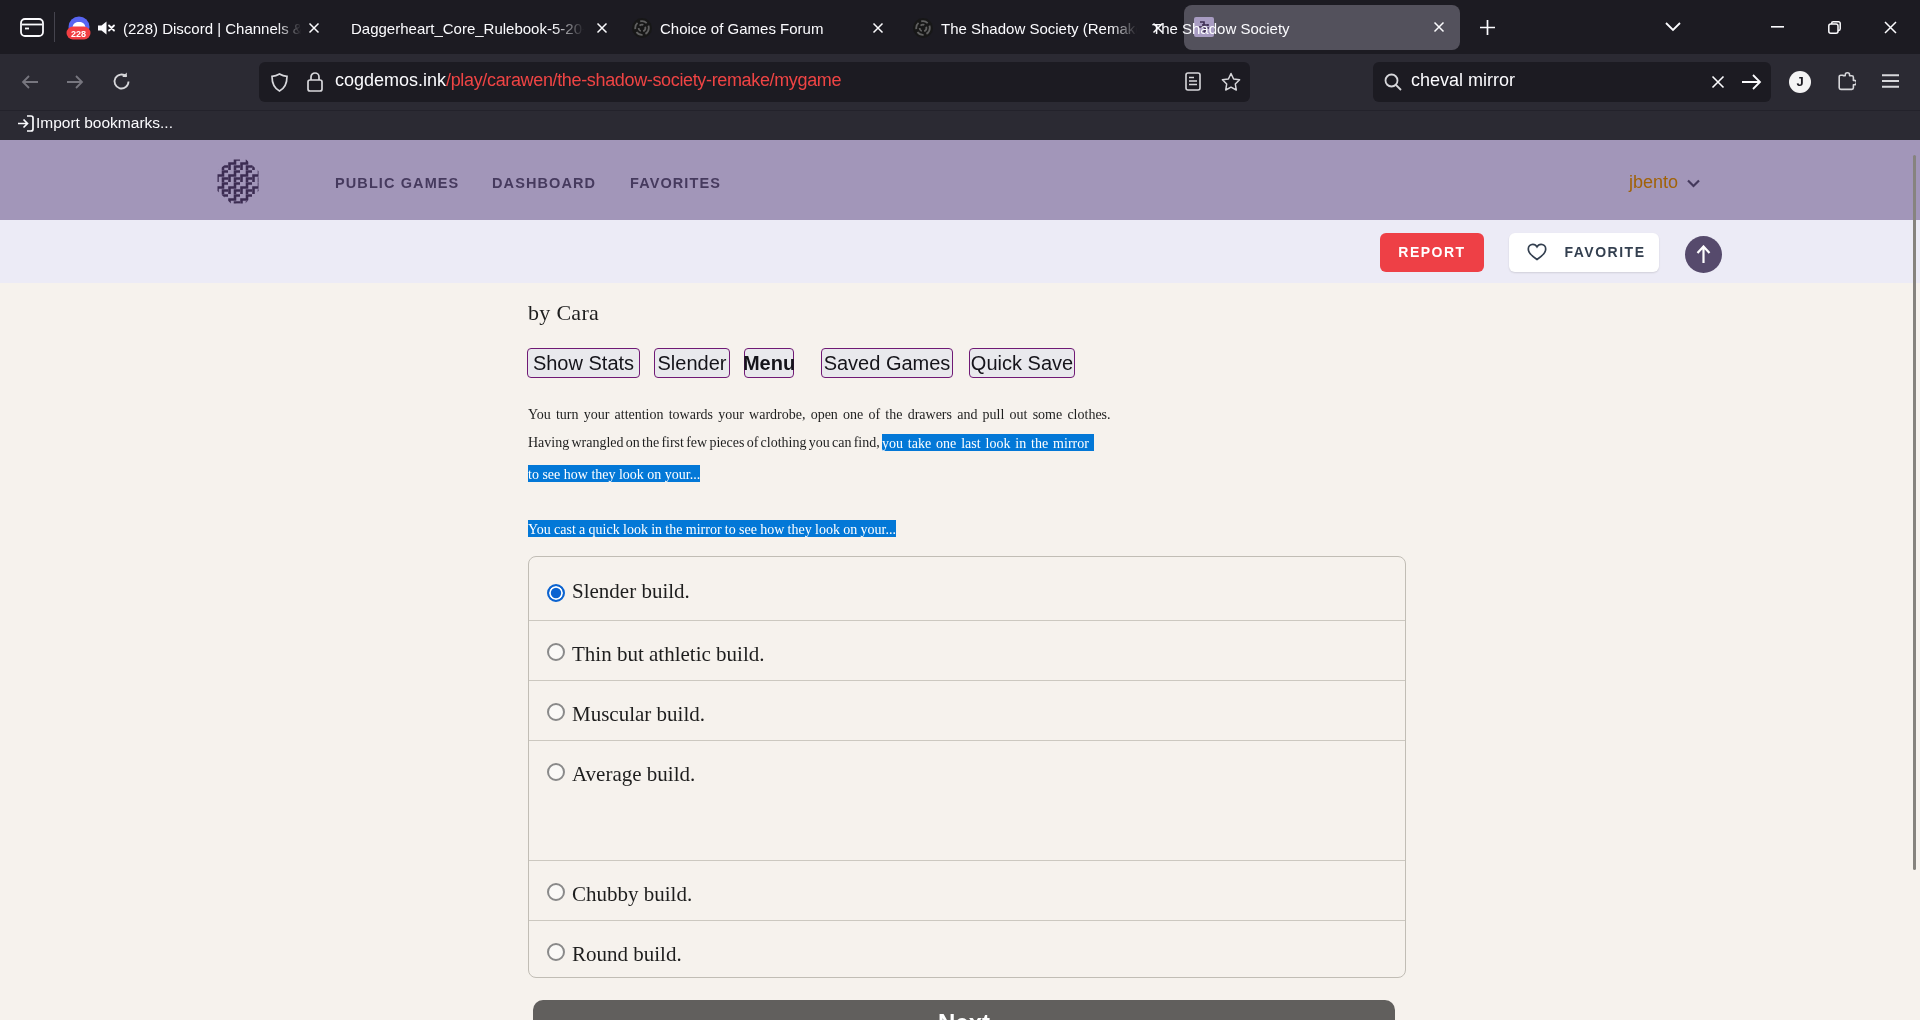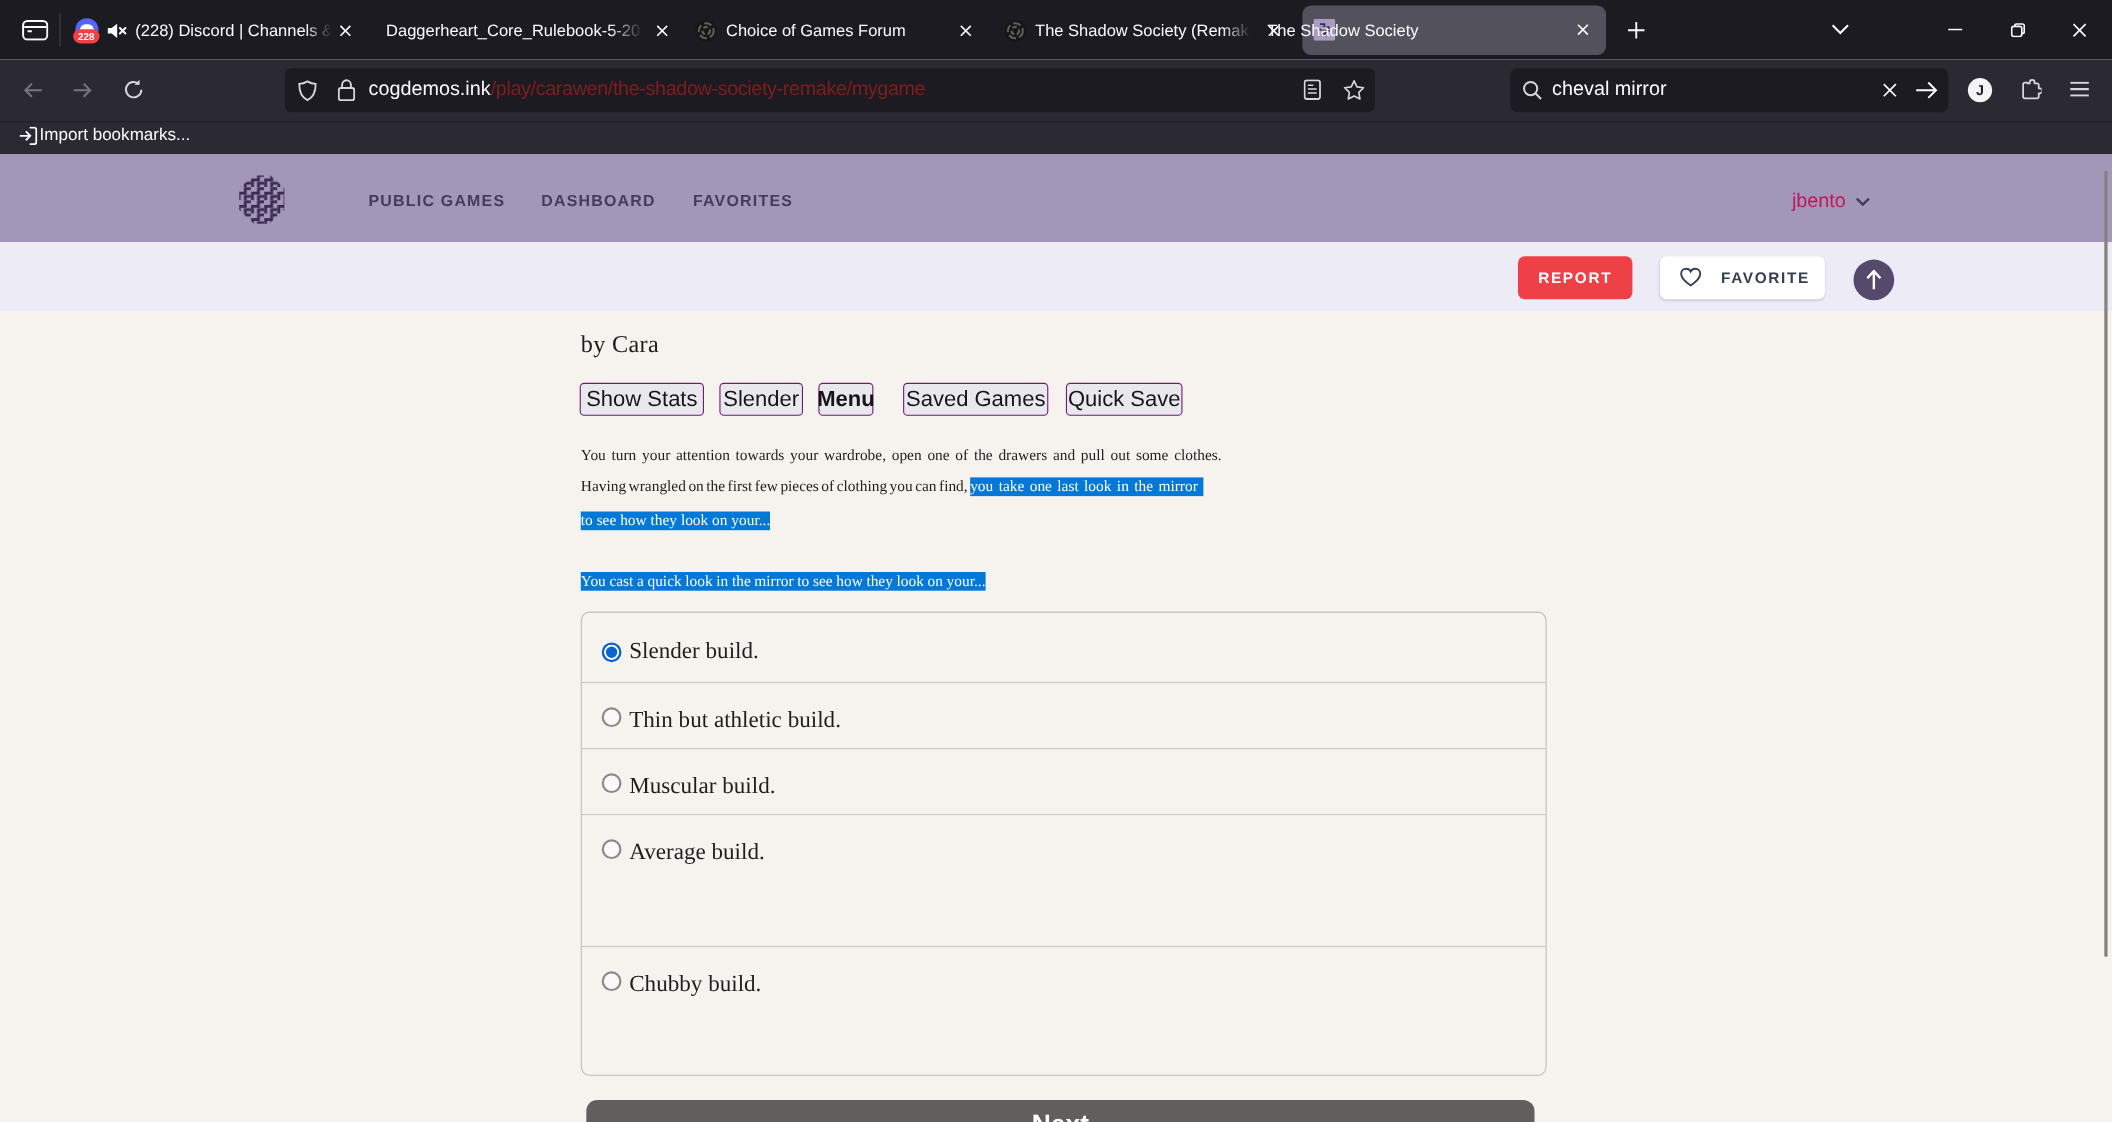--- a/index.html
+++ b/index.html
@@ -141,21 +141,21 @@
   <path d="M14.8 0.5 v4.6 h-4.6 z" fill="#d7d7db"></path>
 </svg>
 <div class="abs" style="left:259px;top:62px;width:991px;height:40px;background:#1c1b22;border-radius:6px;"></div>
 <svg class="abs" style="left:271px;top:73px" width="17" height="19" viewBox="0 0 17 19">
   <path d="M8.5 1 C11 2.5 13.5 3.2 16 3.3 C16 10 13.5 15.5 8.5 18 C3.5 15.5 1 10 1 3.3 C3.5 3.2 6 2.5 8.5 1 Z" fill="none" stroke="#d7d7db" stroke-width="1.7"></path>
 </svg>
 <svg class="abs" style="left:307px;top:71px" width="16" height="21" viewBox="0 0 16 21">
   <rect x="1" y="9" width="14" height="11" rx="2" fill="none" stroke="#d7d7db" stroke-width="1.7"></rect>
   <path d="M4 9 V6 a4 4 0 0 1 8 0 v3" fill="none" stroke="#d7d7db" stroke-width="1.7"></path>
 </svg>
-<div class="abs" style="left:335px;top:70px;font-size:18px;color:#fbfbfe;">cogdemos.ink<span style="color:#7f1d1d;letter-spacing:-0.35px;">/play/carawen/the-shadow-society-remake/mygame</span></div>
+<div class="abs" style="left:335px;top:70px;font-size:18px;color:#fbfbfe;">cogdemos.ink<span style="color:#ef4444;letter-spacing:-0.35px;">/play/carawen/the-shadow-society-remake/mygame</span></div>
 <svg class="abs" style="left:1185px;top:72px" width="16" height="19" viewBox="0 0 16 19">
   <rect x="1" y="1" width="14" height="17" rx="2" fill="none" stroke="#d7d7db" stroke-width="1.6"></rect>
   <path d="M4 5.5 h5 M4 9 h8 M4 12.5 h8" stroke="#d7d7db" stroke-width="1.4"></path>
 </svg>
 <svg class="abs" style="left:1221px;top:72px" width="20" height="19" viewBox="0 0 20 19">
   <path d="M10 1.5 L12.6 7 L18.6 7.8 L14.3 12 L15.3 18 L10 15.2 L4.7 18 L5.7 12 L1.4 7.8 L7.4 7 Z" fill="none" stroke="#d7d7db" stroke-width="1.5" stroke-linejoin="round"></path>
 </svg>
 
 <div class="abs" style="left:1373px;top:62px;width:398px;height:40px;background:#1c1b22;border-radius:6px;"></div>
 <svg class="abs" style="left:1384px;top:73px" width="18" height="18" viewBox="0 0 18 18">
@@ -194,21 +194,21 @@
  </pattern>
  <clipPath id="lgc">
         <path d="M15 1.5 H30 L42.5 13 V33 L29 45.5 H15 L1.5 33 V13 Z"></path>
       </clipPath>
     </defs>
  <rect width="44" height="47" fill="url(#lgp)" clip-path="url(#lgc)"></rect>
 </svg>
 <div class="navlink" style="left:335px;">PUBLIC GAMES</div>
 <div class="navlink" style="left:492px;">DASHBOARD</div>
 <div class="navlink" style="left:630px;">FAVORITES</div>
-<div class="abs" style="left:1629px;top:172px;font-size:18px;color:#be185d;">jbento</div>
+<div class="abs" style="left:1629px;top:172px;font-size:18px;color:#a16207;">jbento</div>
 <svg class="abs" style="left:1686px;top:179px" width="15" height="9" viewBox="0 0 15 9">
   <path d="M2 1.5 L7.5 7 L13 1.5" fill="none" stroke="#44395c" stroke-width="2.2"></path>
 </svg>
 
 <div class="abs" id="lavband"></div>
 <div class="abs" id="pagebg"></div>
 <div class="abs" id="reportbtn">REPORT</div>
 <div class="abs" id="favbtn">
   <svg style="position:absolute;left:18px;top:10px" width="20" height="18" viewBox="0 0 20 18">
     <path d="M10 16.5 C4 12.5 1.3 9.2 1.3 5.9 C1.3 3.3 3.3 1.3 5.9 1.3 C7.6 1.3 9.2 2.3 10 3.8 C10.8 2.3 12.4 1.3 14.1 1.3 C16.7 1.3 18.7 3.3 18.7 5.9 C18.7 9.2 16 12.5 10 16.5 Z" fill="none" stroke="#333f4f" stroke-width="1.7"></path>
@@ -247,15 +247,19 @@
       <span class="clabel serif">Muscular build.</span>
     </div>
   <div class="crow" style="top:183px;">
       <span class="radio"></span>
       <span class="clabel serif">Average build.</span>
     </div>
   <div class="crow" style="top:303px;">
       <span class="radio"></span>
       <span class="clabel serif">Chubby build.</span>
     </div>
+  <div class="crow" style="top:363px;">
+      <span class="radio"></span>
+      <span class="clabel serif">Round build.</span>
+    </div>
 </div>
 <div class="abs" id="nextbtn">Next</div>
 <div class="abs" id="scrollthumb"></div>
 
 </body></html>

